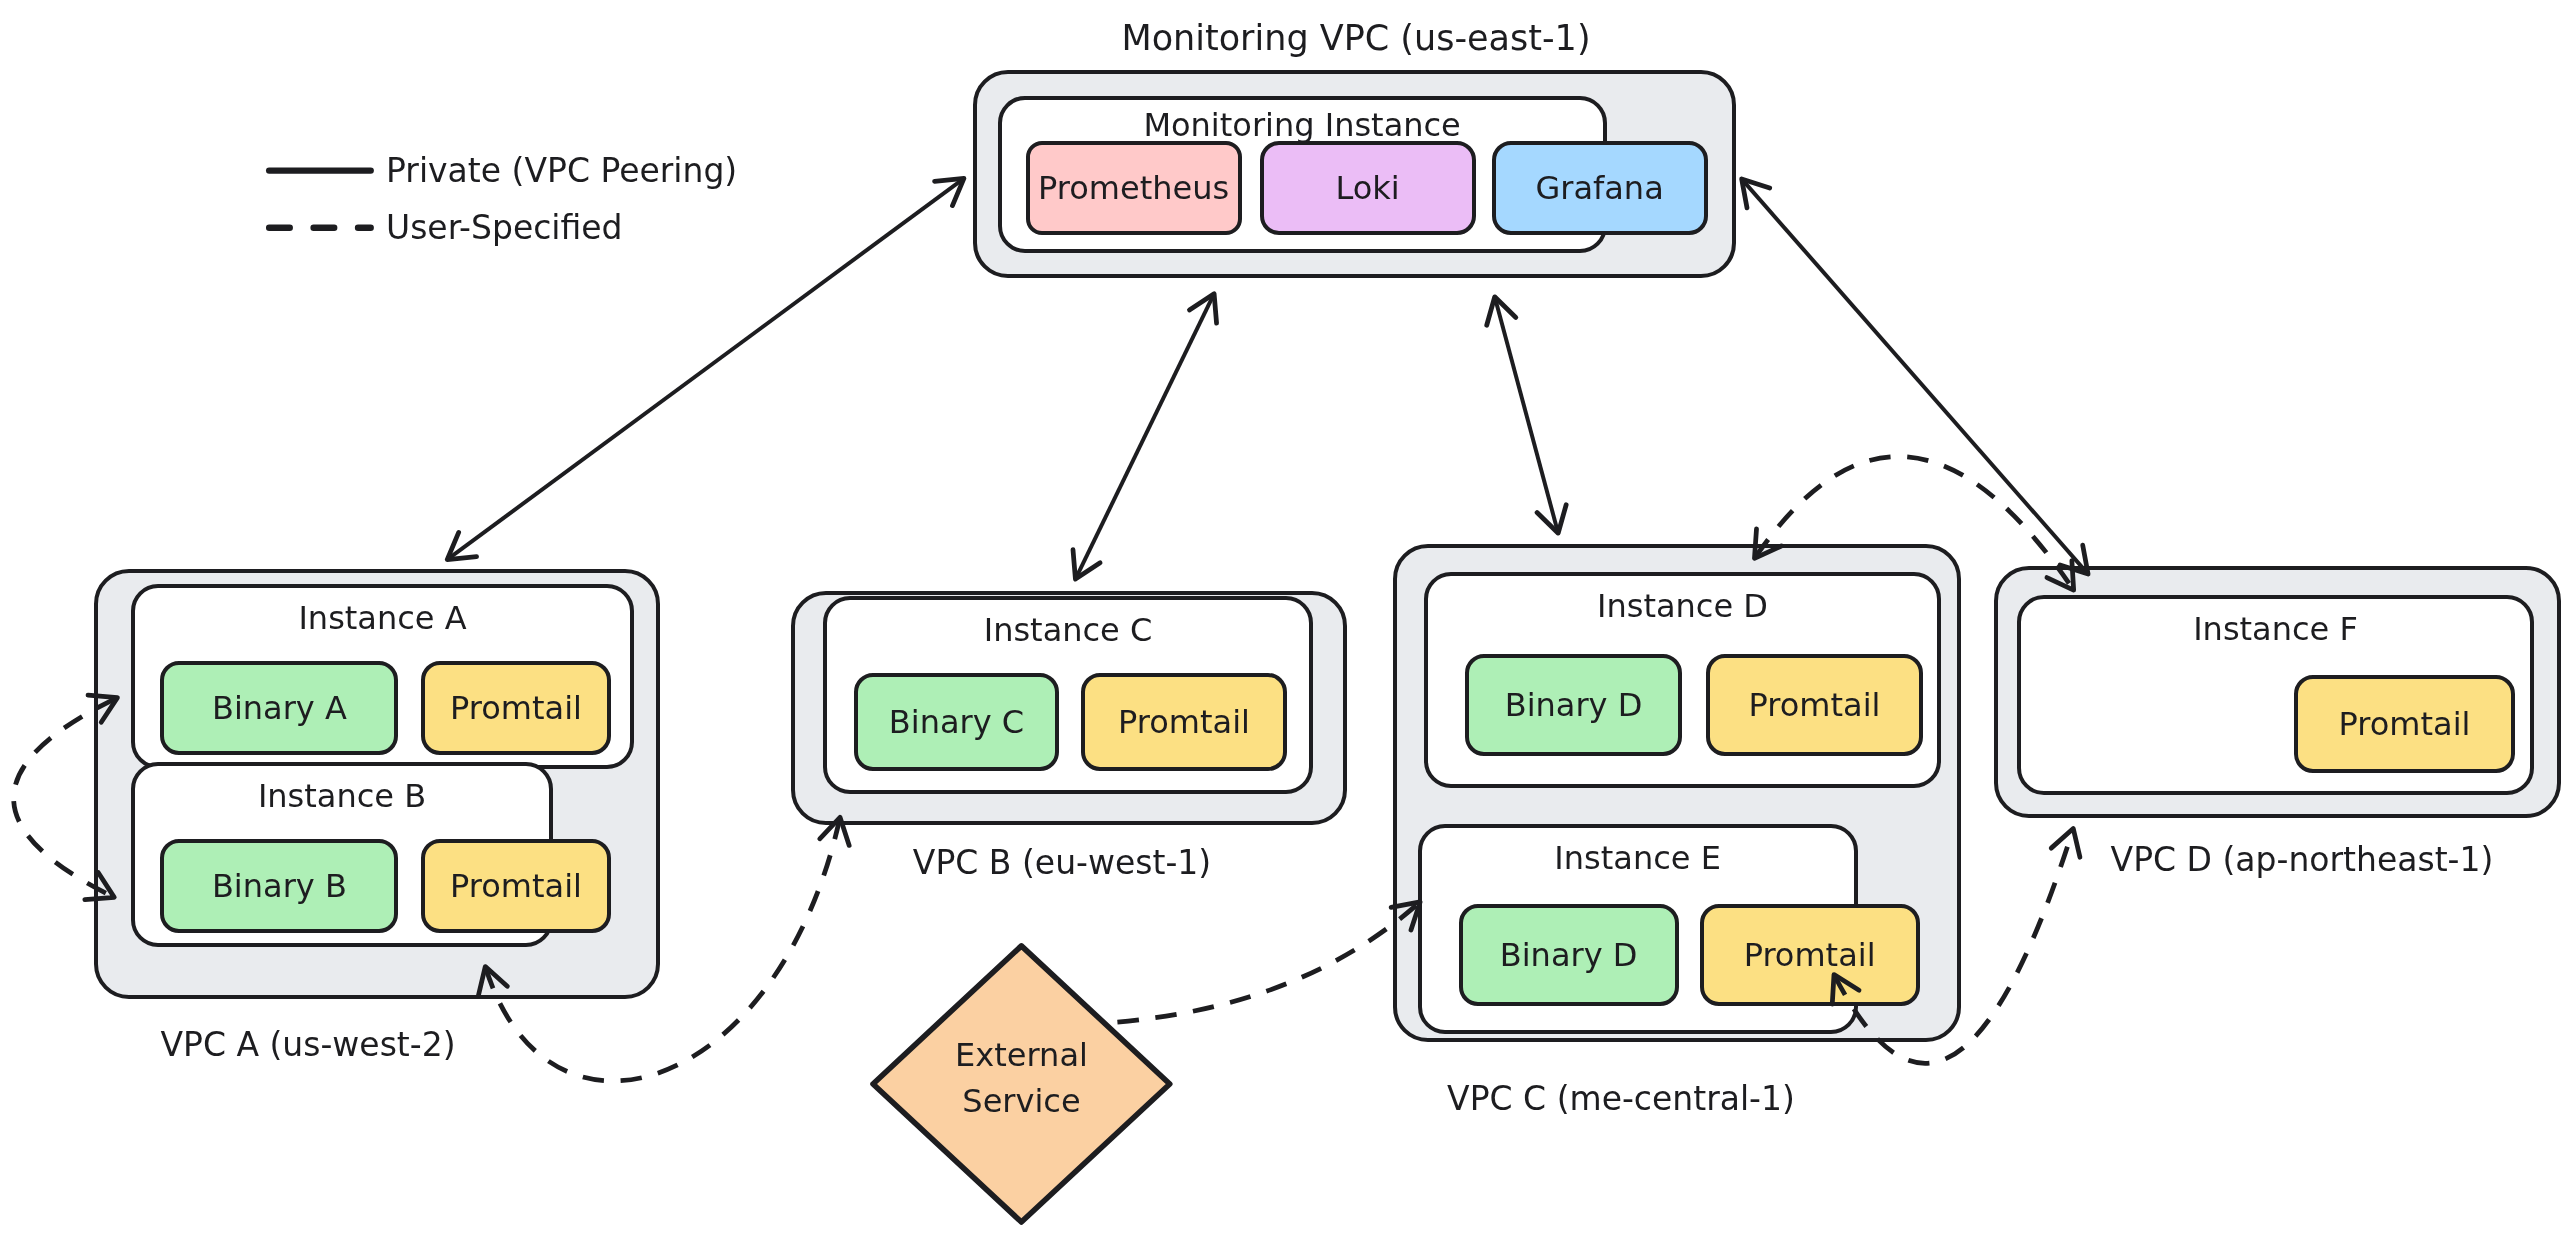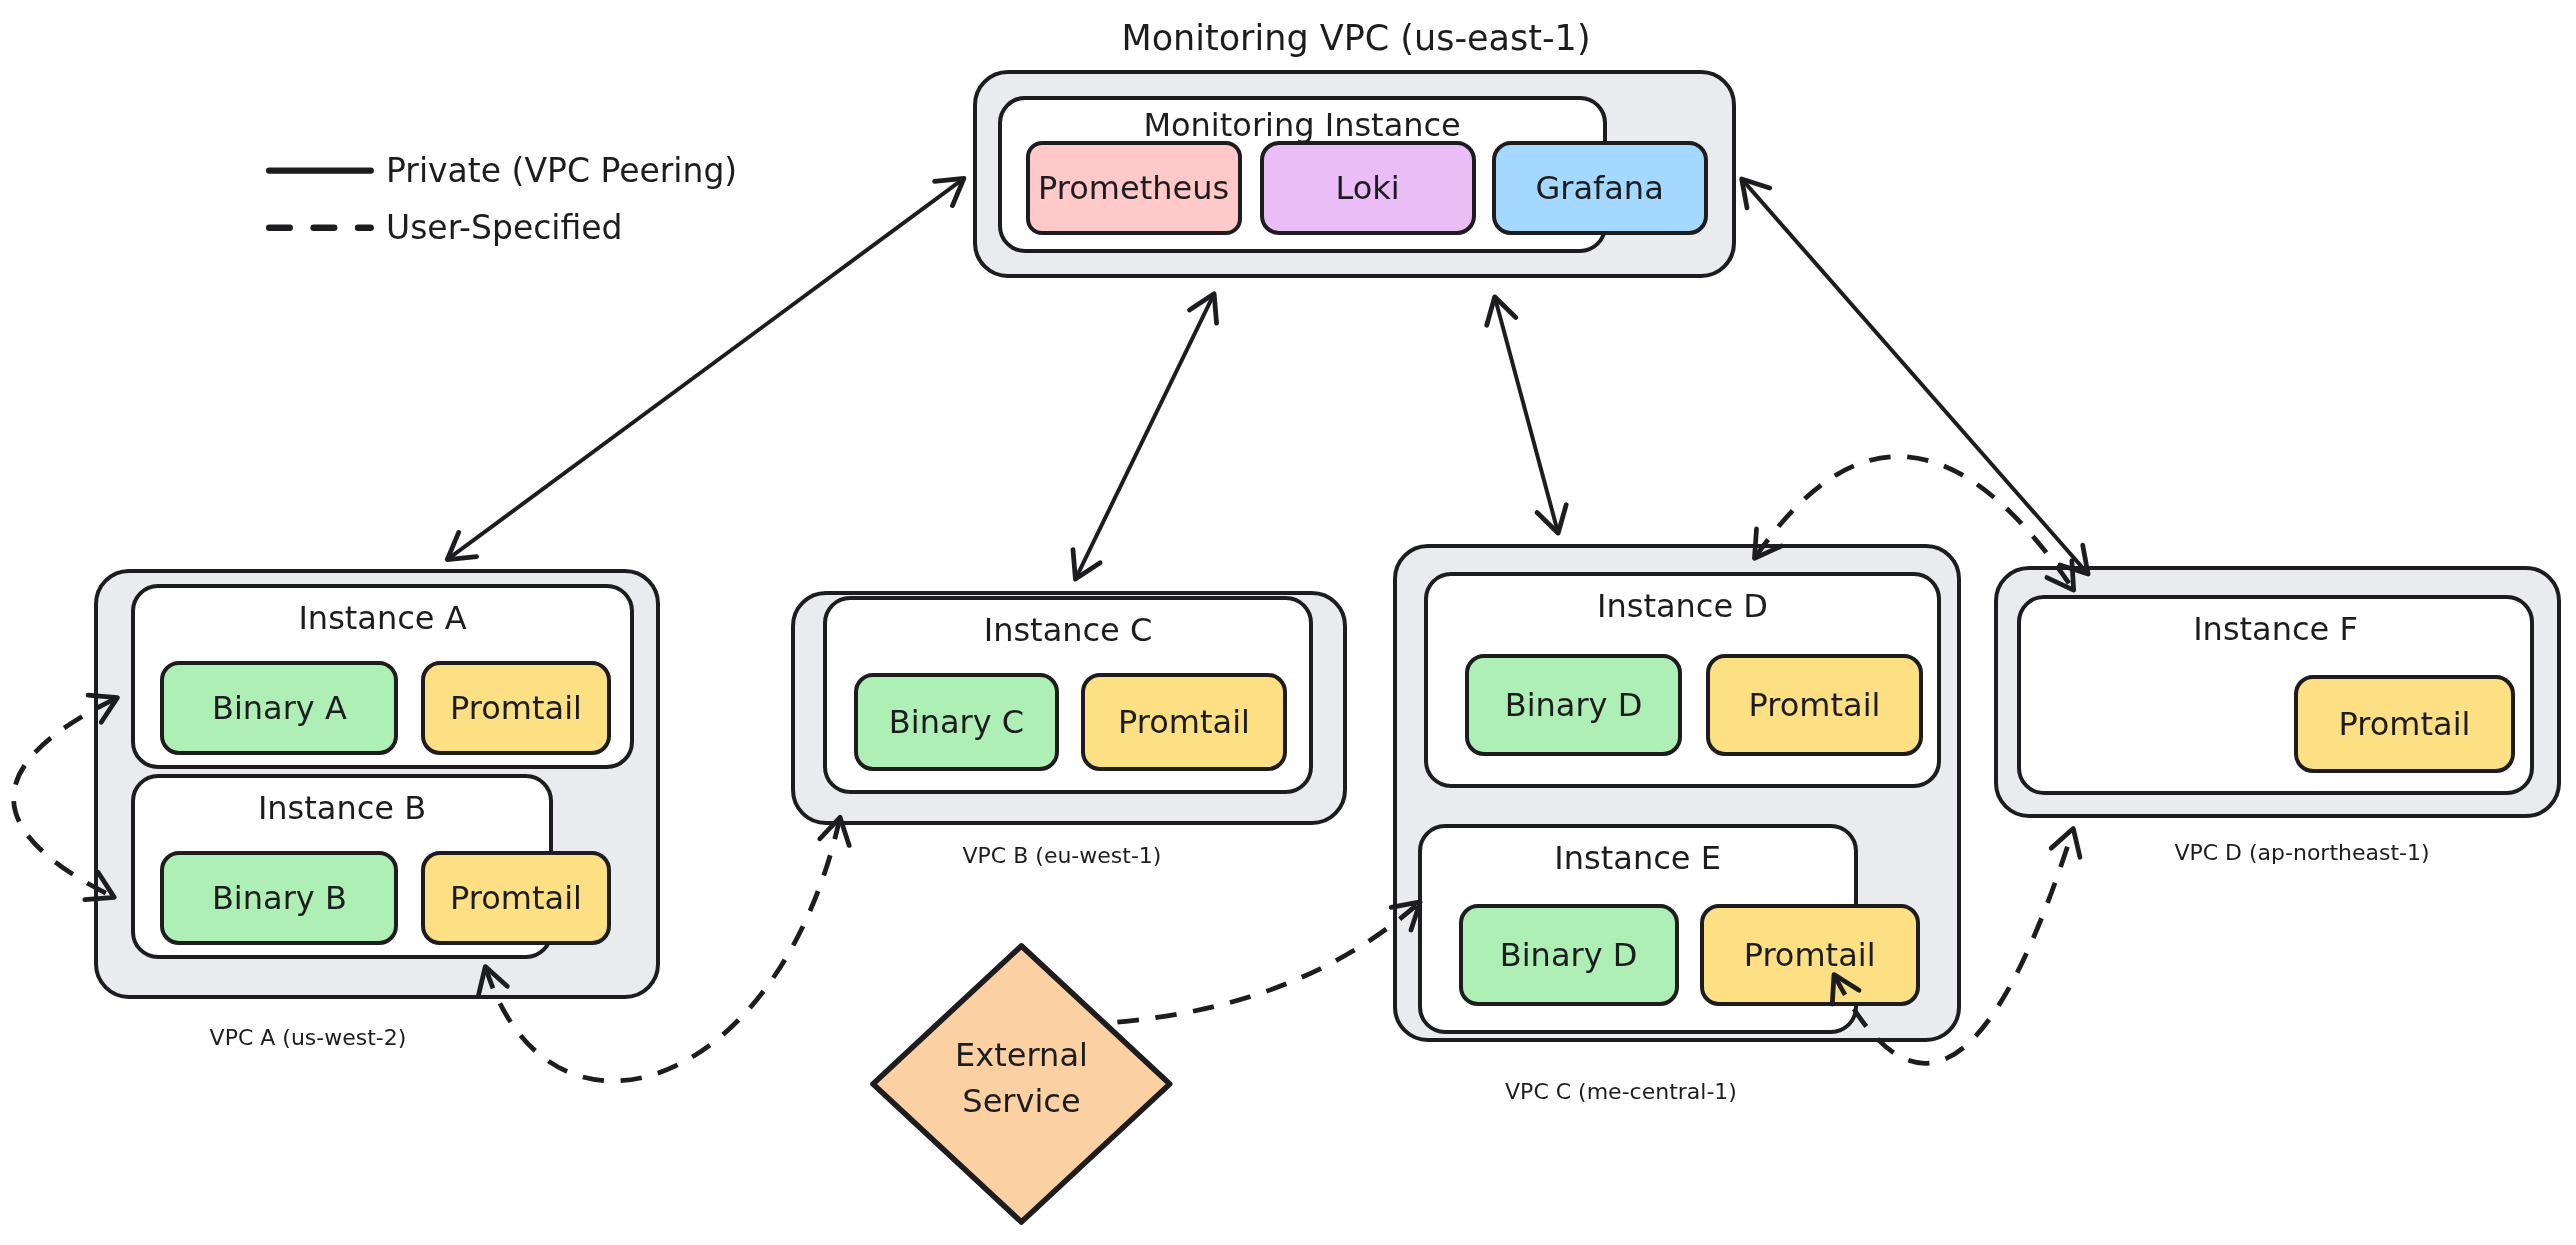--- a/index.html
+++ b/index.html
@@ -5,21 +5,21 @@
   html,body{margin:0;padding:0;}
   body{
     width:2576px;height:1245px;position:relative;background:#ffffff;
     font-family:"DejaVu Sans",sans-serif;color:#1d1d20;overflow:hidden;
   }
   .vpc{position:absolute;background:#e9ebee;border:4.8px solid #1d1d20;border-radius:35px;box-sizing:border-box;}
   .inst{position:absolute;background:#ffffff;border:4.8px solid #1d1d20;border-radius:27px;box-sizing:border-box;}
   .inst-title{position:absolute;left:0;right:0;top:11px;text-align:center;font-size:32px;}
   .chip{position:absolute;border:4px solid #1d1d20;border-radius:19px;box-sizing:border-box;
         display:flex;align-items:center;justify-content:center;font-size:32px;}
-  .vpc-label{position:absolute;width:556px;text-align:center;font-size:22px;}
+  .vpc-label{position:absolute;width:556px;text-align:center;font-size:33px;}
   .top-label{position:absolute;width:556px;text-align:center;font-size:35px;}
   .legend-text{position:absolute;font-size:33px;}
   .ext-label{position:absolute;width:317px;text-align:center;font-size:32px;line-height:1.45;z-index:7;}
   svg.overlay{position:absolute;left:0;top:0;z-index:5;pointer-events:none;}
 </style>
 </head>
 <body>
 
 <div class="legend-text" style="left:386px;top:151px;">Private (VPC Peering)</div>
 <div class="legend-text" style="left:386px;top:208px;">User-Specified</div>
@@ -34,21 +34,21 @@
     <div class="chip" style="left: 490px; top: 41px; width: 216px; height: 94px; background-color: rgb(165, 216, 255);">Grafana</div>
   </div>
 </div>
 
 <div class="vpc" style="left:94px;top:569px;width:566px;height:430px;">
   <div class="inst" style="left:33px;top:11px;width:503px;height:185px;">
     <div class="inst-title">Instance A</div>
     <div class="chip" style="left: 25.4px; top: 73px; width: 238px; height: 94px; background-color: rgb(174, 239, 182);">Binary A</div>
     <div class="chip" style="left: 286px; top: 73px; width: 190px; height: 94px; background-color: rgb(252, 224, 131);">Promtail</div>
   </div>
-  <div class="inst" style="left:33px;top:201px;width:422px;height:185px;padding-left:14px;">
+  <div class="inst" style="left:33px;top:189px;width:422px;height:185px;padding-left:14px;">
     <div class="inst-title">Instance B</div>
     <div class="chip" style="left: 25.4px; top: 73px; width: 238px; height: 94px; background-color: rgb(174, 239, 182);">Binary B</div>
     <div class="chip" style="left: 286px; top: 73px; width: 190px; height: 94px; background-color: rgb(252, 224, 131);">Promtail</div>
   </div>
 </div>
 <div class="vpc-label" style="left:30px;top:1025px;">VPC A (us-west-2)</div>
 
 <div class="vpc" style="left:791px;top:591px;width:556px;height:234px;">
   <div class="inst" style="left:28px;top:1px;width:490px;height:198px;">
     <div class="inst-title">Instance C</div>

